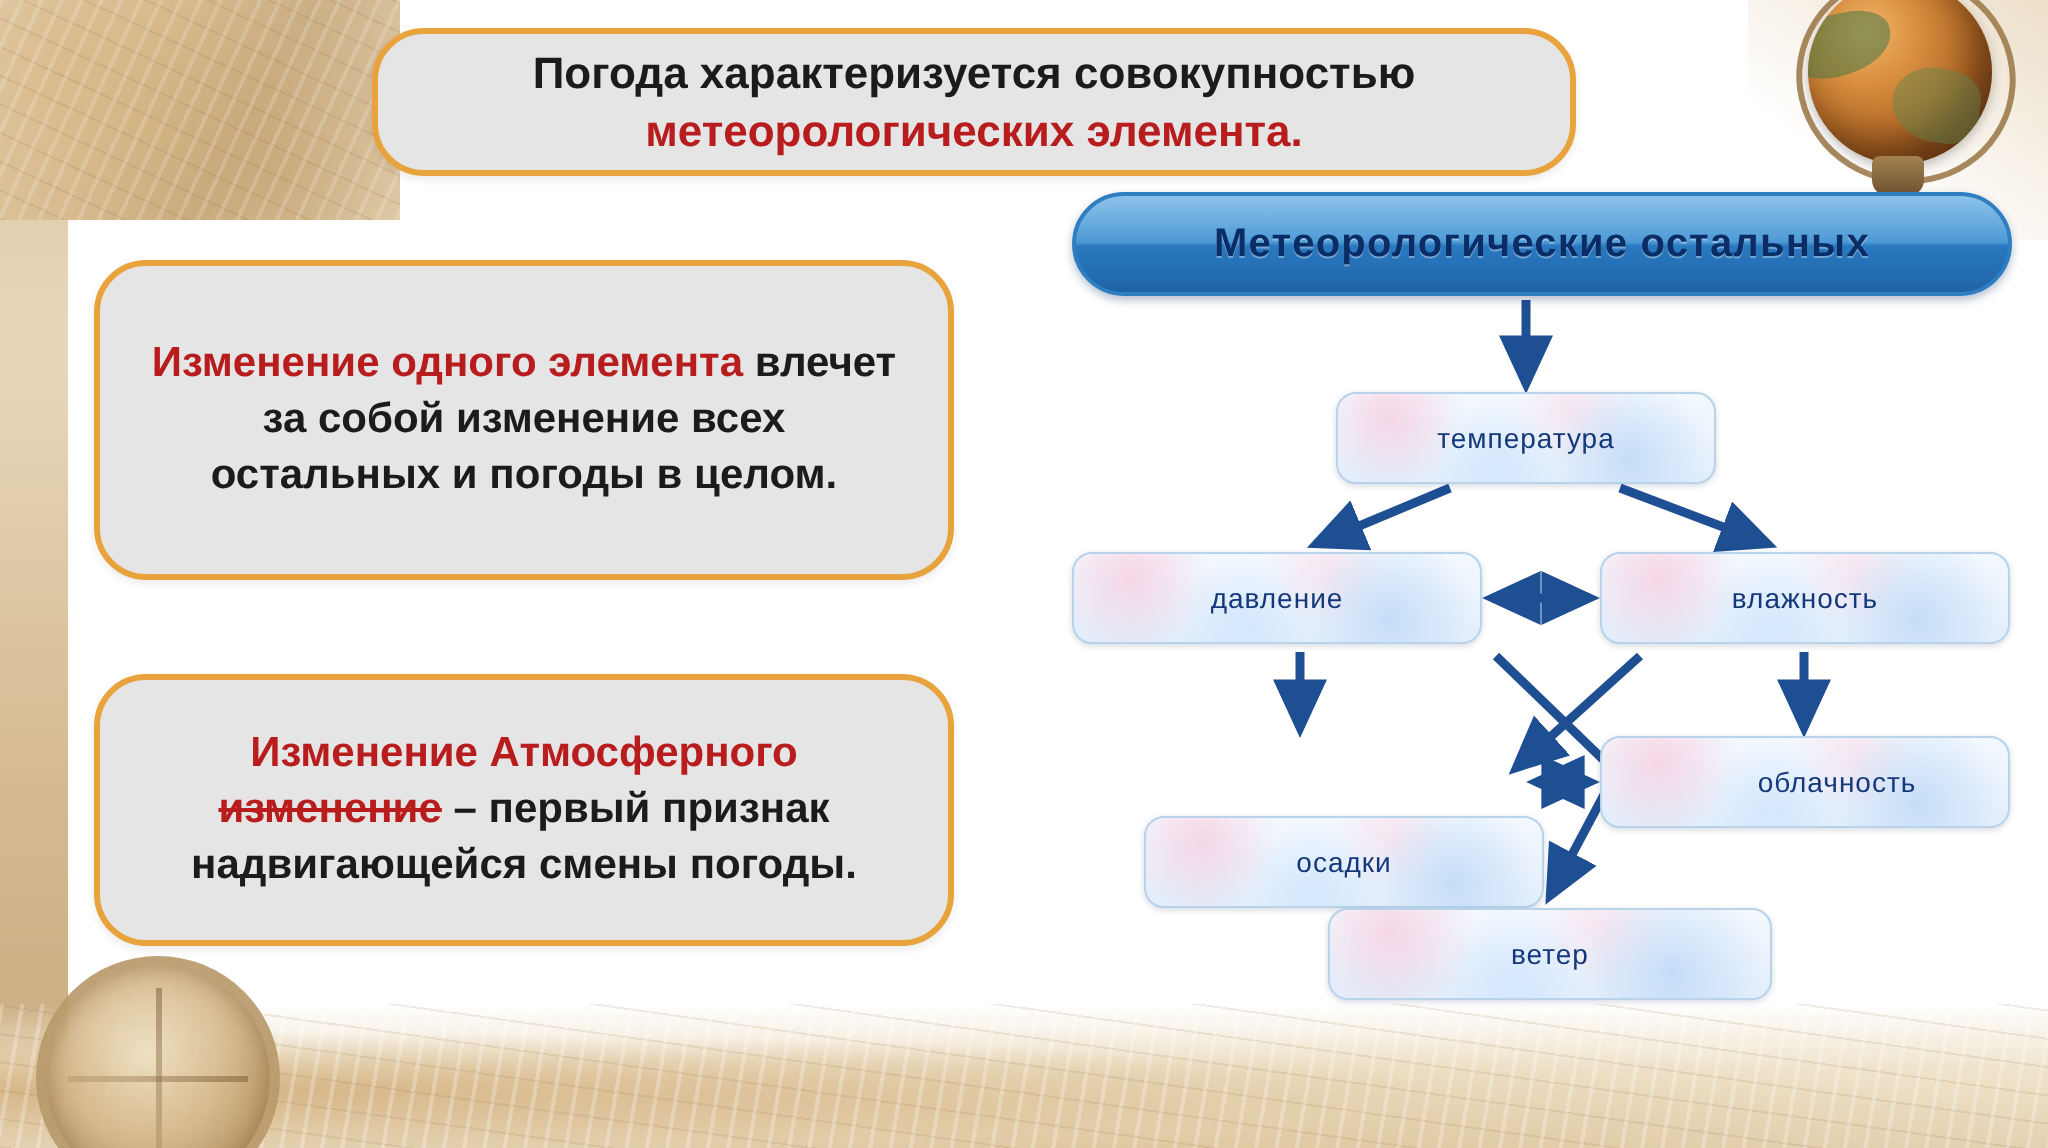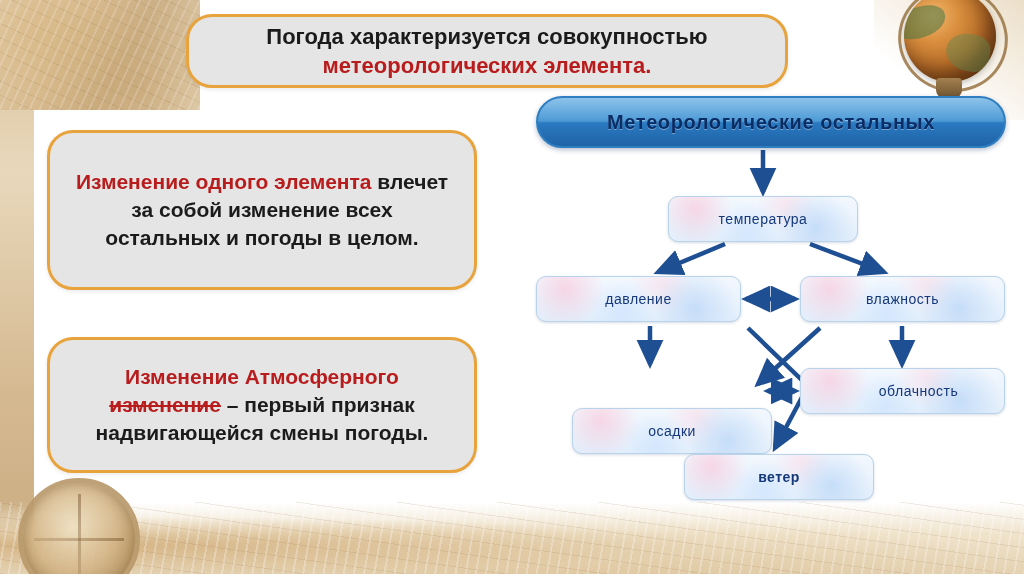--- a/index.html
+++ b/index.html
@@ -241,21 +241,21 @@
     background: linear-gradient(180deg, #8cc3ea 0%, #4e9ad6 48%, #2a79c0 52%, #1f63a8 100%);
     border: 2px solid #2f7ec2;
     box-shadow: 0 2px 5px rgba(10,40,90,0.3);
     text-shadow: 0 1px 0 rgba(255,255,255,0.35);
   }
   #node-temperature { left: 148px; top: 100px; width: 190px; height: 46px; }
   #node-pressure    { left: 16px;  top: 180px; width: 205px; height: 46px; }
   #node-humidity    { left: 280px; top: 180px; width: 205px; height: 46px; }
   #node-precip      { left: 52px;  top: 272px; width: 200px; height: 46px; margin-top: 40px; }
   #node-clouds      { left: 280px; top: 272px; width: 205px; height: 46px; padding-left: 32px; }
-  #node-wind        { left: 164px; top: 358px; width: 190px; height: 46px; font-weight: bold; }
+  #node-wind        { left: 144px; top: 358px; width: 222px; height: 46px; }
 </style>
 </head>
 <body>
 
 <div id="page">
 
   <div class="bg-left-strip"></div>
   <div class="bg-top-left"></div>
   <div class="bg-right-wash"></div>
   <div class="bg-bottom"></div>

